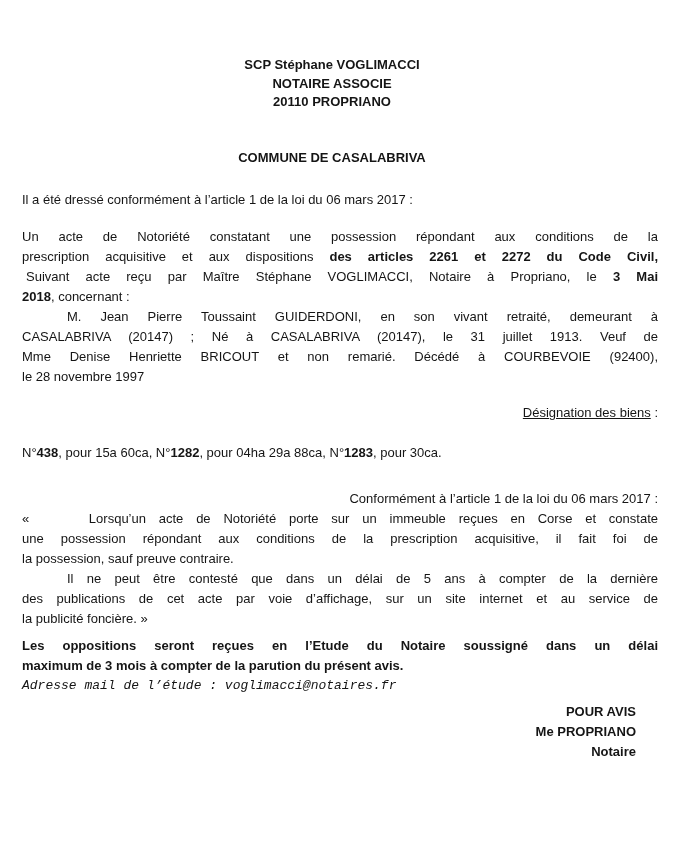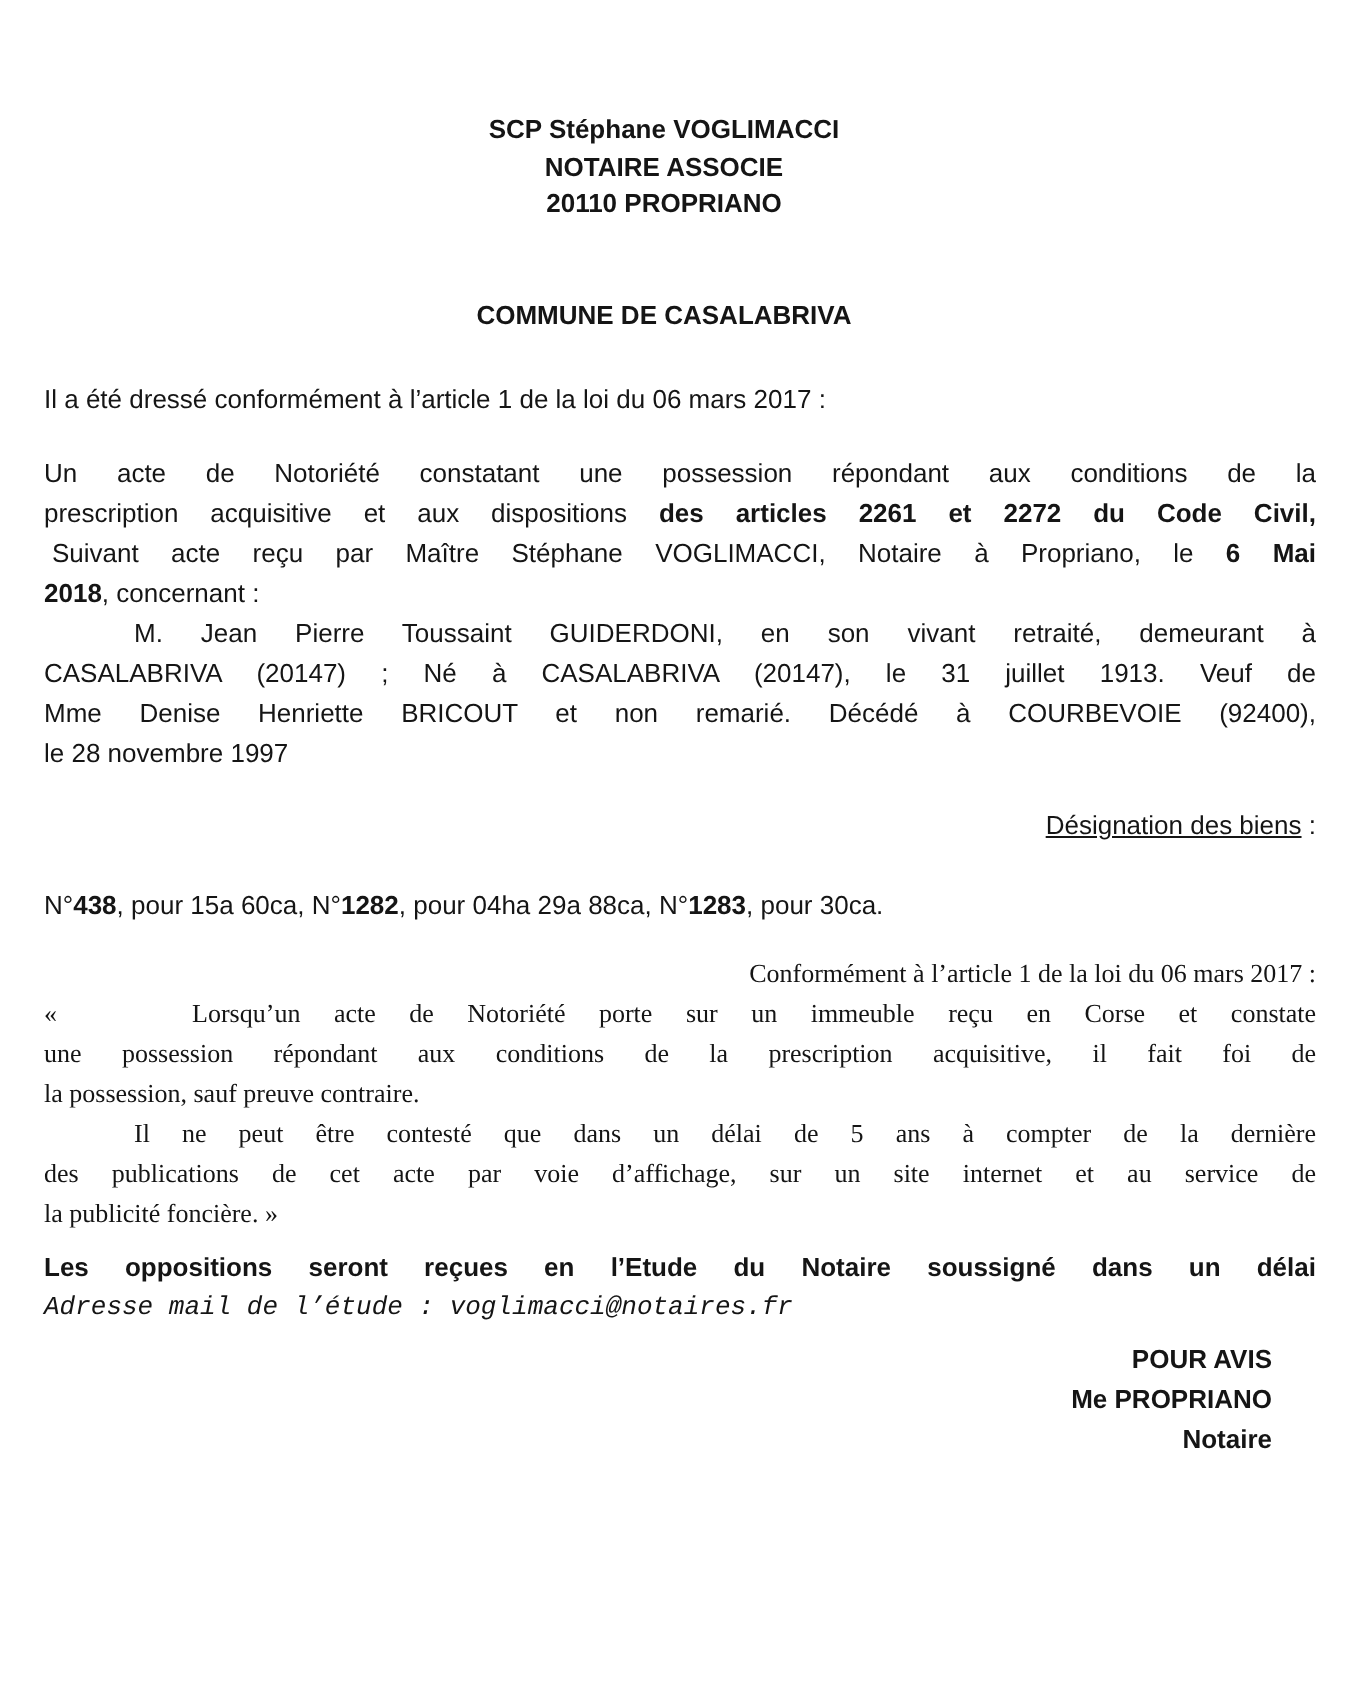--- a/index.html
+++ b/index.html
@@ -28,21 +28,21 @@
   .u { text-decoration: underline; }
   .ind { text-indent: 45px; text-align: right; }
   .sp4 { padding-left: 4px; }
   .tab { display: inline-block; width: 34px; }
   
   .blk-intro   { margin-top: 23px; }
   .blk-acte    { margin-top: 17px; }
   .blk-defunt  { }
   .blk-desig   { margin-top: 16px; }
   .blk-parc    { margin-top: 20px; }
-  .blk-loi     { margin-top: 14px; font-family: Liberation Serif, serif; }
+  .blk-loi     { margin-top: 26px; }
   .blk-oppo    { margin-top: 7px;  }
   .blk-email   { margin-top: 0; font-family: Liberation Mono, monospace; }
   .blk-sign    { margin-top: 6px; }
 </style>
 </head>
 <body>
 
 <div class="page">
 
   <div class="hdr">
@@ -52,49 +52,50 @@
     <div class="hsp"></div>
     <div class="hsp"></div>
     <div class="line">COMMUNE DE CASALABRIVA</div>
   </div>
 
   <div class="line blk-intro">Il a été dressé conformément à l’article 1 de la loi du 06 mars 2017 :</div>
 
   <div class="blk-acte">
     <div class="line j">Un acte de Notoriété constatant une possession répondant aux conditions de la</div>
     <div class="line j"><span>prescription acquisitive et aux dispositions </span><span class="b">des articles 2261 et 2272 du Code Civil,</span></div>
-    <div class="line j sp4"><span>Suivant acte reçu par Maître Stéphane VOGLIMACCI, Notaire à Propriano, le </span><span class="b">6 Mai</span></div>
+    <div class="line j sp4"><span>Suivant acte reçu par Maître Stéphane VOGLIMACCI, Notaire à Propriano, le </span><span class="b">3 Mai</span></div>
     <div class="line"><span class="b">2018</span><span>, concernant :</span></div>
   </div>
 
   <div class="blk-defunt">
     <div class="line j ind">M. Jean Pierre Toussaint GUIDERDONI, en son vivant retraité, demeurant à</div>
     <div class="line j">CASALABRIVA (20147) ; Né à CASALABRIVA (20147), le 31 juillet 1913. Veuf de</div>
     <div class="line j">Mme Denise Henriette BRICOUT et non remarié. Décédé à COURBEVOIE (92400),</div>
     <div class="line">le 28 novembre 1997</div>
   </div>
 
   <div class="line ind blk-desig"><span class="u">Désignation des biens</span><span> :</span></div>
 
   <div class="blk-parc">
     <div class="line"><span>N°</span><span class="b">438</span><span>, pour 15a 60ca, N°</span><span class="b">1282</span><span>, pour 04ha 29a 88ca, N°</span><span class="b">1283</span><span>, pour 30ca.</span></div>
   </div>
 
   <div class="blk-loi">
     <div class="line ind">Conformément à l’article 1 de la loi du 06 mars 2017 :</div>
-    <div class="line j"><span>«</span> <span class="tab"></span> <span>Lorsqu’un acte de Notoriété porte sur un immeuble reçu en Corse et constate</span></div>
+    <div class="line j"><span>«</span> <span class="tab"></span> <span>Lorsqu’un acte de Notoriété porte sur un immeuble reçues en Corse et constate</span></div>
     <div class="line j">une possession répondant aux conditions de la prescription acquisitive, il fait foi de</div>
     <div class="line">la possession, sauf preuve contraire.</div>
     <div class="line j ind">Il ne peut être contesté que dans un délai de 5 ans à compter de la dernière</div>
     <div class="line j">des publications de cet acte par voie d’affichage, sur un site internet et au service de</div>
     <div class="line">la publicité foncière. »</div>
   </div>
 
   <div class="blk-oppo b">
     <div class="line j">Les oppositions seront reçues en l’Etude du Notaire soussigné dans un délai</div>
+    <div class="line">maximum de 3 mois à compter de la parution du présent avis.</div>
   </div>
 
   <div class="line i blk-email">Adresse mail de l’étude : voglimacci@notaires.fr</div>
 
   <div class="blk-sign b">
     <div class="line r">POUR AVIS</div>
     <div class="line r">Me PROPRIANO</div>
     <div class="line r">Notaire</div>
   </div>
 

